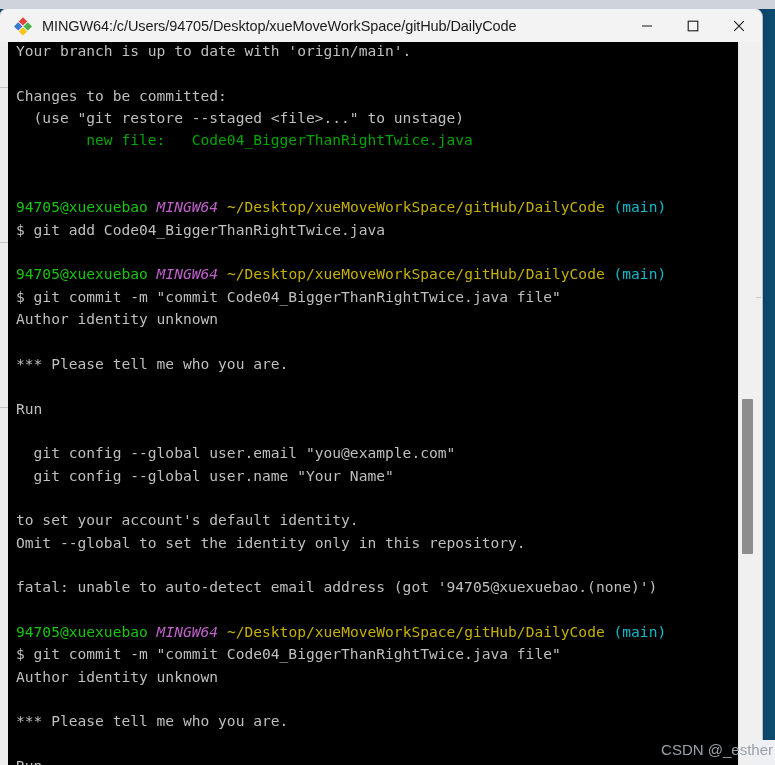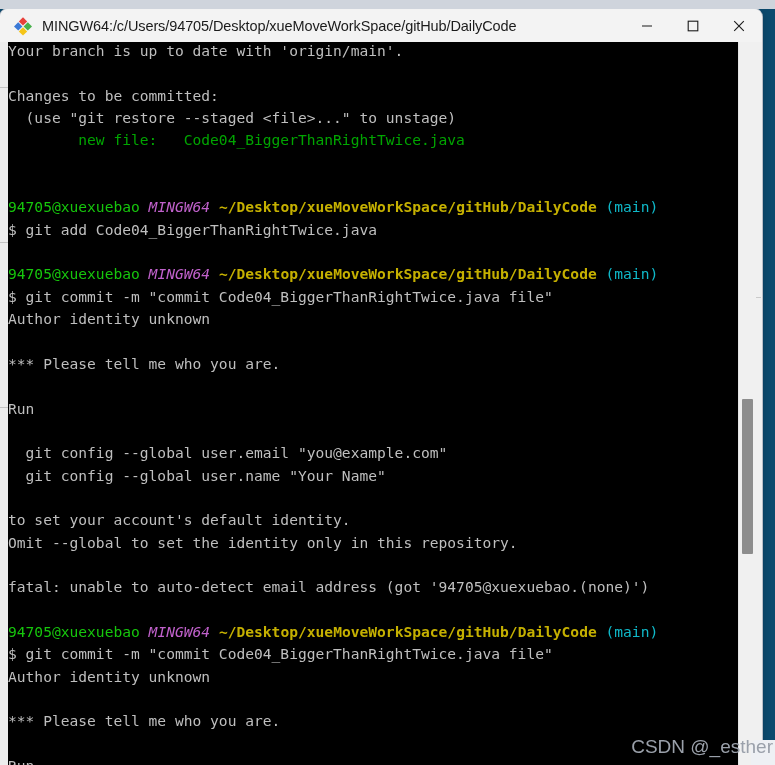--- a/index.html
+++ b/index.html
@@ -129,26 +129,26 @@
     left: 0px;
     top: -2px;
     width: 730px;
     font-family: "DejaVu Sans Mono", "Liberation Mono", monospace;
     font-size: 14.6px;
     line-height: 22.35px;
     color: #bfbfbf;
     white-space: pre;
     letter-spacing: 0px;
   }
-  .line { height: 22.35px; padding-left: 0; }
+  .line { height: 22.35px; padding-left: 8px; }
 
   .c-def  { color: #bfbfbf; }
   .c-user { color: #16c60c; }
   .c-host { color: #c061cb; font-style: italic; }
-  .c-path { color: #c5b000; font-weight: bold; }
+  .c-path { color: #c5b000; }
   .c-branch { color: #0fb9c9; }
   .c-file { color: #00a500; }
 
   
   #scrollbar {
     position: absolute;
     left: 738px;
     top: 0;
     width: 17px;
     height: 724px;
@@ -191,21 +191,21 @@
     width: 762px;
     height: 10px;
     background: transparent;
   }
 
   
   #watermark {
     position: absolute;
     right: 2px;
     bottom: 16px;
-    font-size: 19px;
+    font-size: 15px;
     color: #9aa0aa;
     font-family: "Liberation Sans", sans-serif;
     white-space: nowrap;
     z-index: 40;
     pointer-events: none;
   }
 
   #taskbar-peek {
     position: absolute;
     left: 0;

